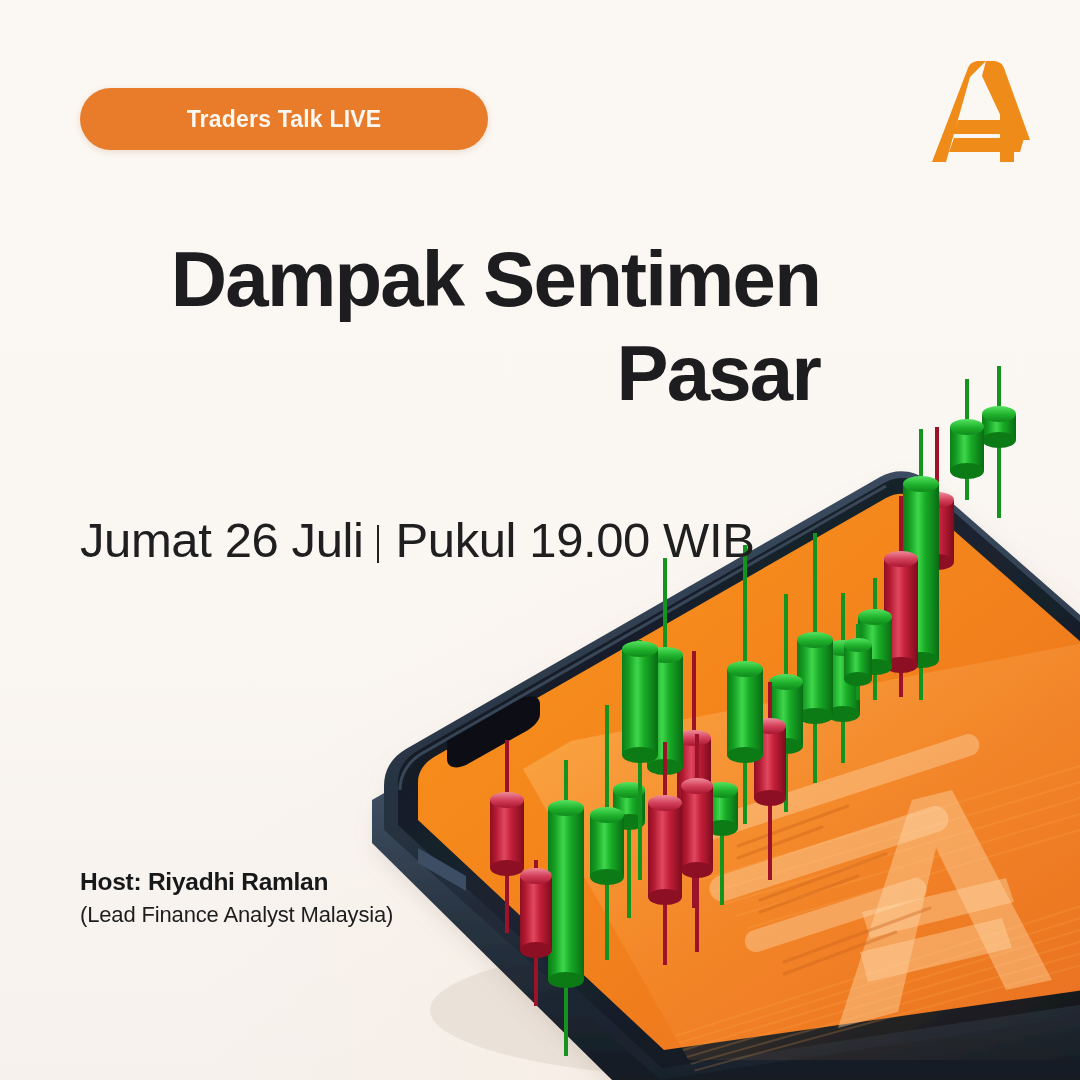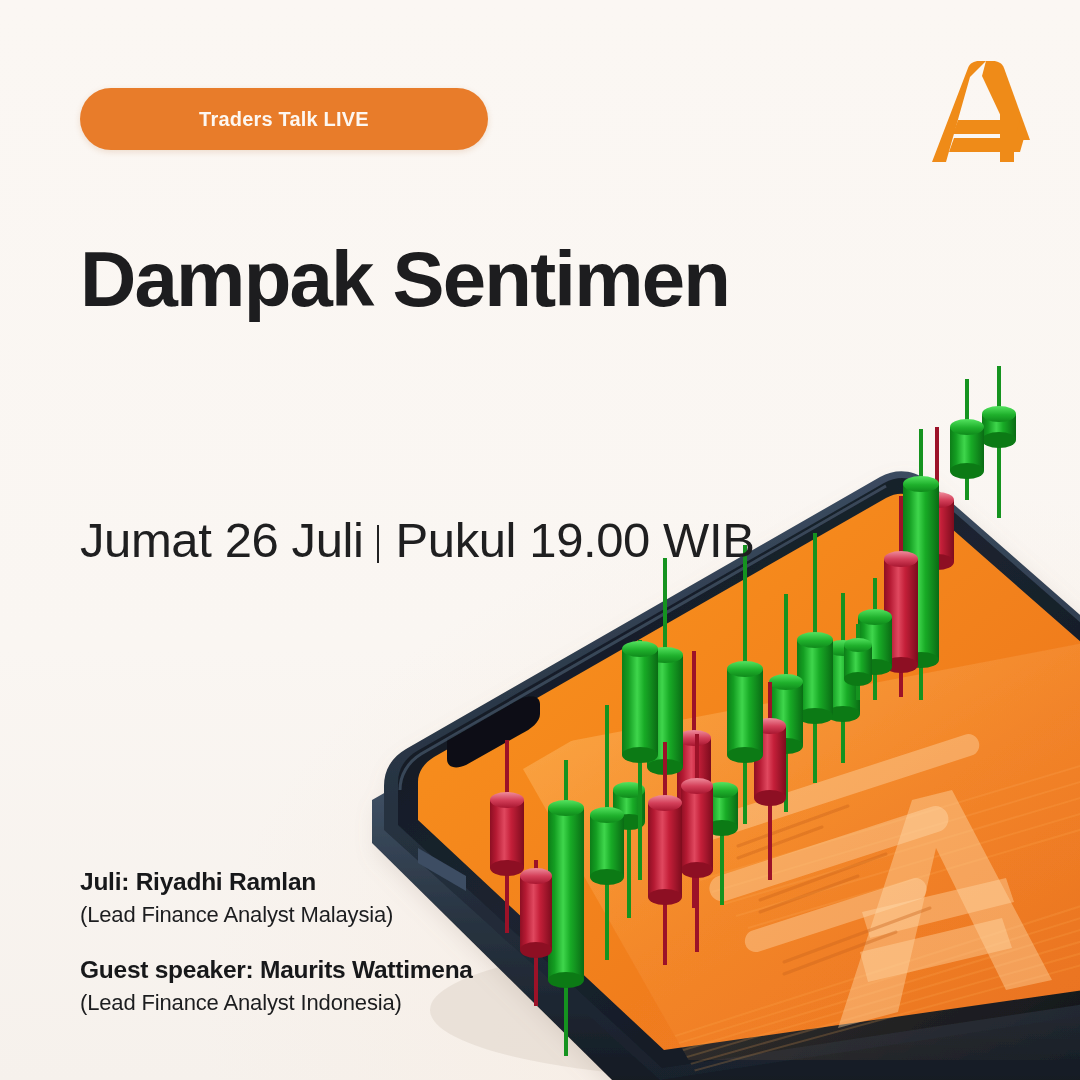--- a/index.html
+++ b/index.html
@@ -23,32 +23,32 @@
   #badge{
     position:absolute;left:80px;top:88px;
     height:62px;min-width:320px;
     display:flex;align-items:center;justify-content:center;
     padding:0 44px;
     border-radius:34px;
     background:#e87c2a;
     box-shadow:0 2px 6px rgba(180,100,40,.18);
   }
   #badge span{
-    color:#fdf7f1;font-size:20px;font-weight:700;letter-spacing:.2px;
+    color:#fdf7f1;font-size:23px;font-weight:700;letter-spacing:.2px;
     white-space:nowrap;
   }
 
   
   #headline{
     position:absolute;left:80px;top:188px;width:740px;
     color:#1d1d1f;
     font-size:78px;line-height:1.0;font-weight:700;
     letter-spacing:-1.8px;
   }
-  #headline .ln{display:block;margin-bottom:16px;}
+  #headline .ln{display:block;margin-bottom:16px;text-align:right;}
 
   
   #datetime{
     position:absolute;left:80px;top:512px;
     color:#1f1f20;font-size:49px;font-weight:400;letter-spacing:-.4px;
     white-space:nowrap;
   }
   #datetime .sep{
     display:inline-block;width:2px;height:38px;background:#222;
     vertical-align:-6px;margin:0 17px 0 13px;
@@ -386,34 +386,31 @@
       </g>
     </g>
   </svg>
 
   <div id="badge">
     <span>Traders Talk LIVE</span>
   </div>
 
   <h1 id="headline">
     <span class="ln">Dampak Sentimen</span>
+    <span class="ln">Pasar</span>
   </h1>
 
   <div id="datetime">
     <span>Jumat 26 Juli</span><span class="sep" aria-label="|"></span><span>Pukul 19.00 WIB</span>
   </div>
 
   <div id="speakers">
     <div class="sp-block">
-      <div class="sp-name">Juli: Riyadhi Ramlan</div>
+      <div class="sp-name">Host: Riyadhi Ramlan</div>
       <div class="sp-role">(Lead Finance Analyst Malaysia)</div>
-    </div>
-    <div class="sp-block">
-      <div class="sp-name">Guest speaker: Maurits Wattimena</div>
-      <div class="sp-role">(Lead Finance Analyst Indonesia)</div>
     </div>
   </div>
 
   <svg id="logo" viewBox="0 0 112 112" xmlns="http://www.w3.org/2000/svg">
     <g fill="#ef8b18">
 
       <path d="M8 104 L44 10 C46 5 50 3 55 3 L62 3 L46 19 L22 104 Z"></path>
 
       <path d="M62 3 L69 3 C74 3 78 5 80 10 L106 82 L88 82 L58 18 Z"></path>
 

